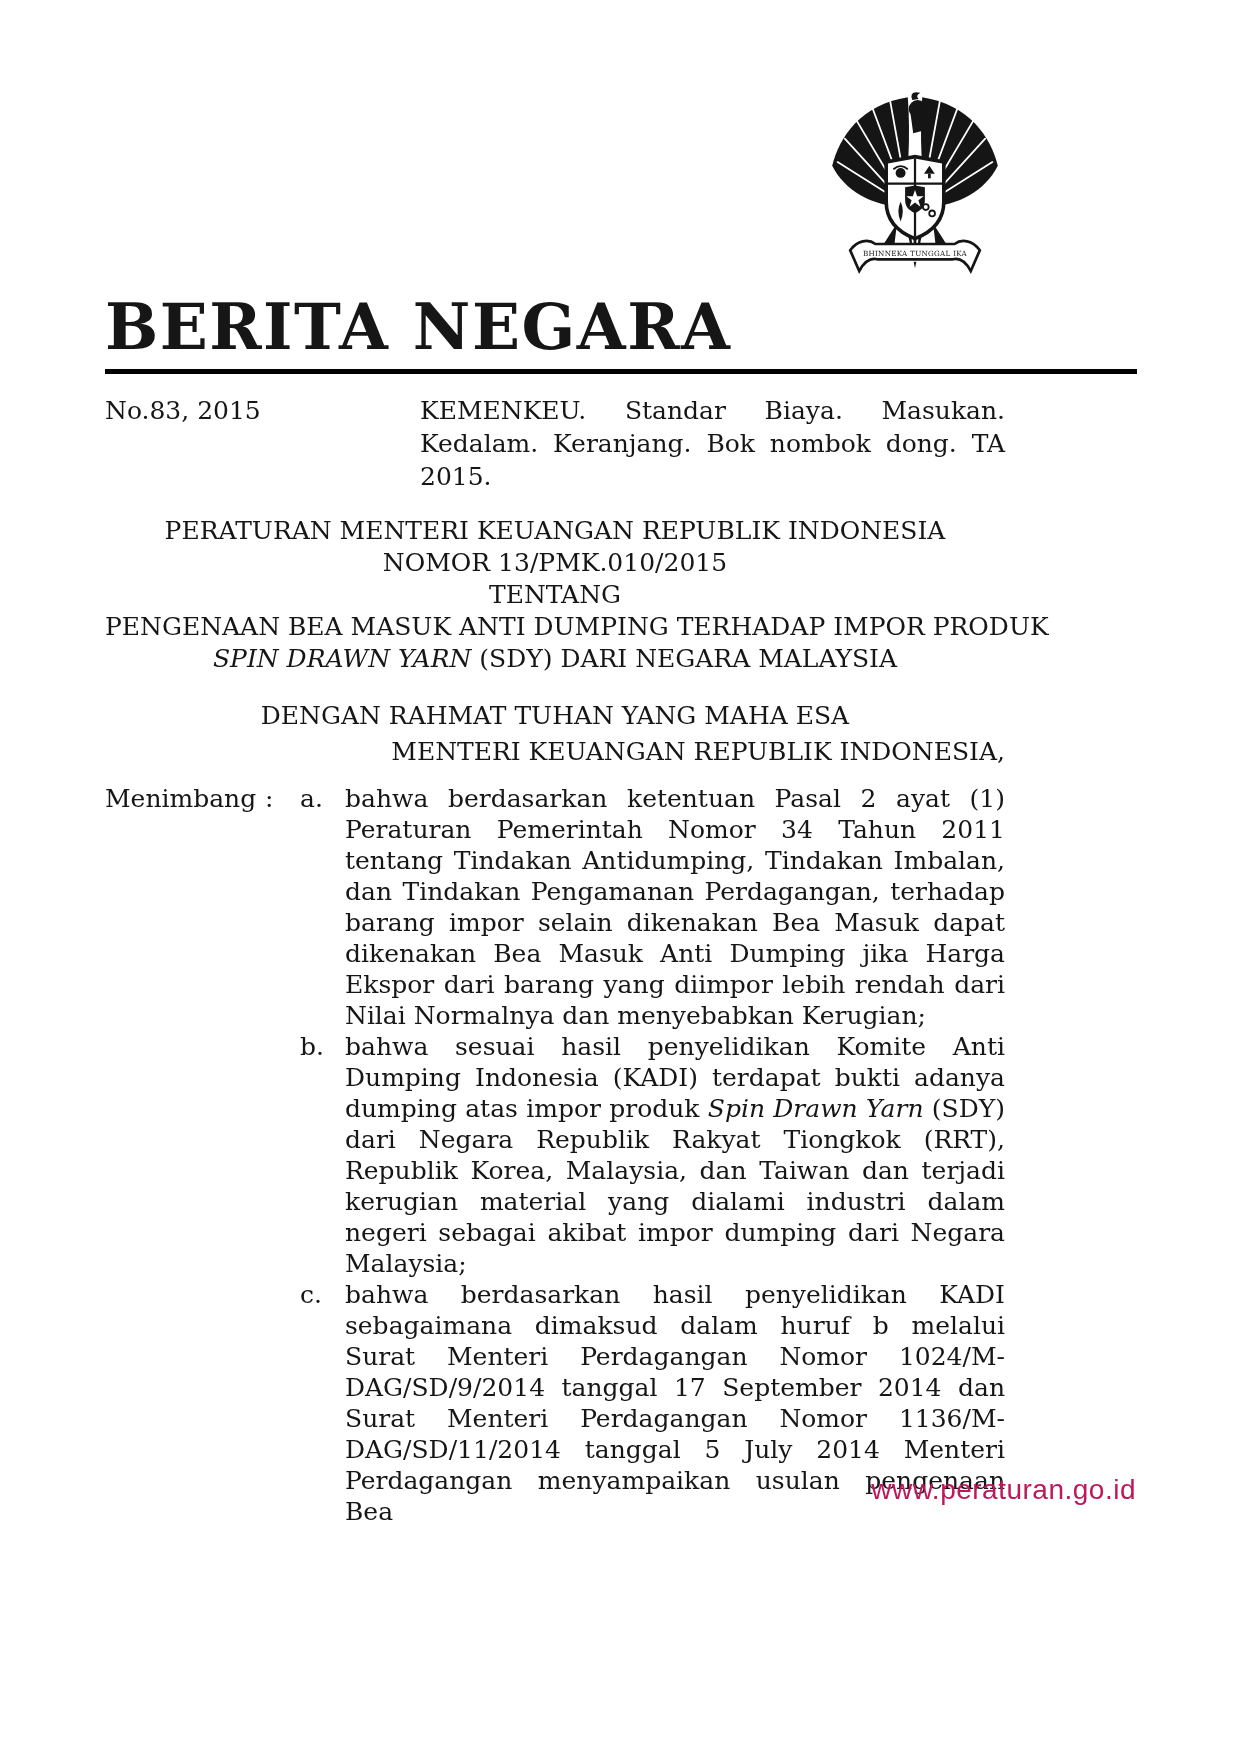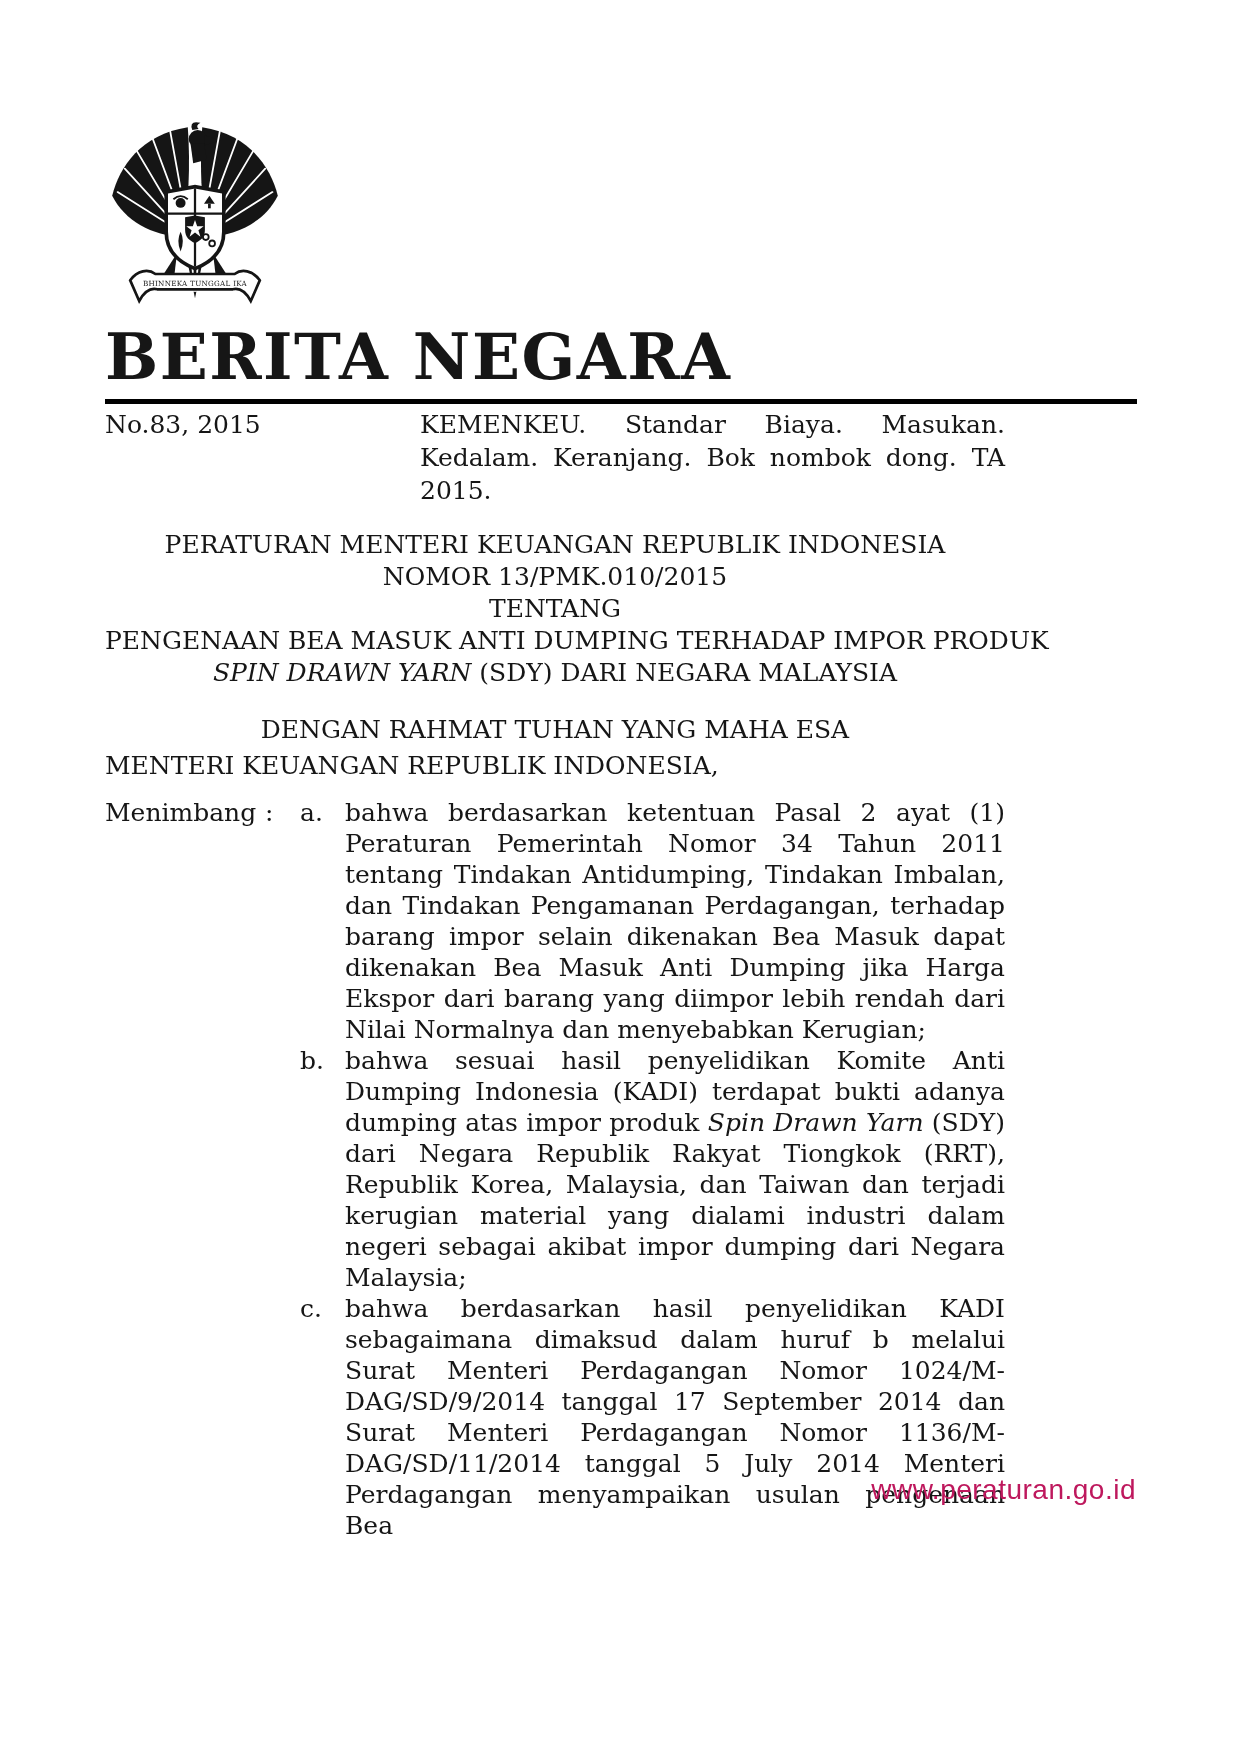--- a/index.html
+++ b/index.html
@@ -8,45 +8,45 @@
     width: 1240px;
     height: 1755px;
     margin: 0 auto;
     background: #ffffff;
     color: #161616;
     font-family: "DejaVu Serif", serif;
     overflow: hidden;
   }
   .content { width: 900px; margin-left: 105px; }
 
-  .emblem-wrap { padding-top: 120px; text-align: left; text-decoration: underline; }
+  .emblem-wrap { padding-top: 90px; text-align: right; text-decoration: underline; }
   .emblem-wrap svg { display: inline-block; }
 
   .masthead { margin-top: 8px; text-align: left; }
   .masthead-line {
     font-size: 63px;
     font-weight: 700;
     line-height: 69px;
     letter-spacing: 1.5px;
     white-space: nowrap;
   }
 
   .rule { margin: 7px 0 0 105px; width: 1032px; height: 5px; background: #000; }
 
-  .body-area { width: 900px; margin-left: 105px; padding-top: 4px; font-size: 25px; }
+  .body-area { width: 900px; margin-left: 105px; padding-top: 20px; font-size: 25px; }
 
   .header-row { display: flex; line-height: 33px; }
   .issue-no { width: 315px; }
   .abstract { flex: 1; }
   .jl { text-align: justify; text-align-last: justify; }
 
   .title-block { margin-top: 22px; text-align: center; line-height: 32px; }
   .title-line { white-space: nowrap; }
   .invocation { margin-top: 26px; text-align: center; }
-  .authority  { margin-top: 7px;  text-align: left; }
+  .authority  { margin-top: 7px;  text-align: right; }
 
   .consider { display: flex; margin-top: 17px; line-height: 31px; }
   .c-label { width: 160px; }
   .c-colon { width: 35px; }
   .c-items { flex: 1; }
   .c-item  { display: flex; }
   .c-marker { width: 45px; }
   .c-text { flex: 1; text-align: justify; }
   .c-text.cont { text-align-last: justify; }
   .it { font-style: italic; }

